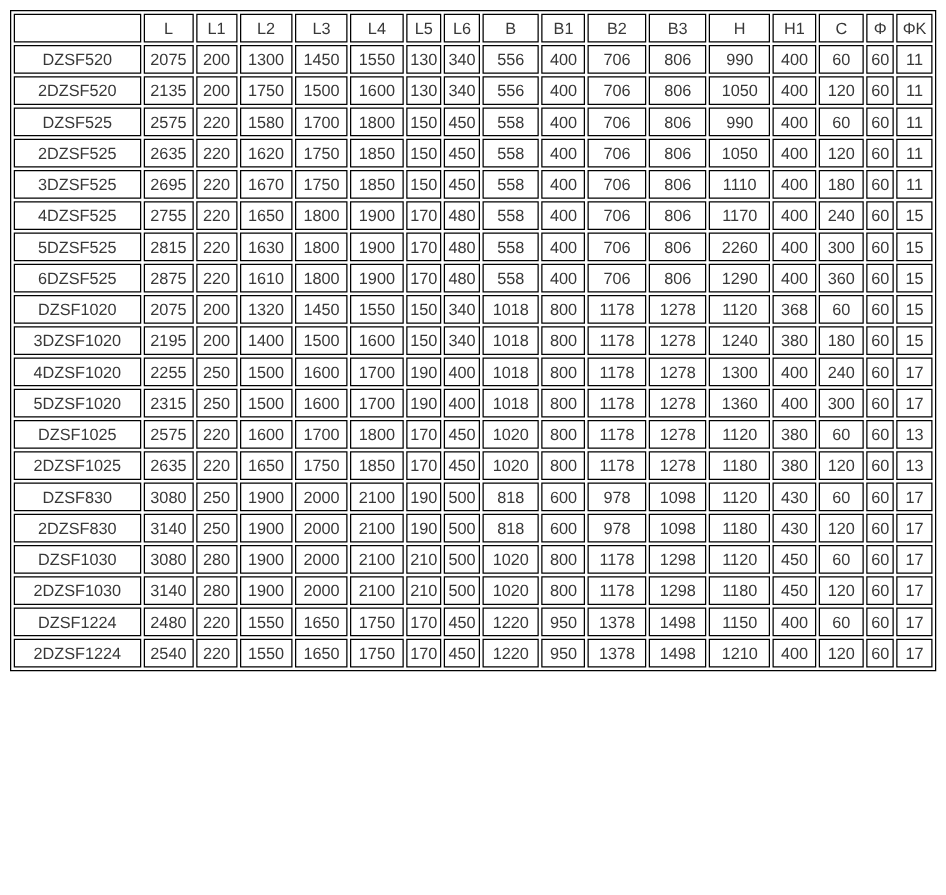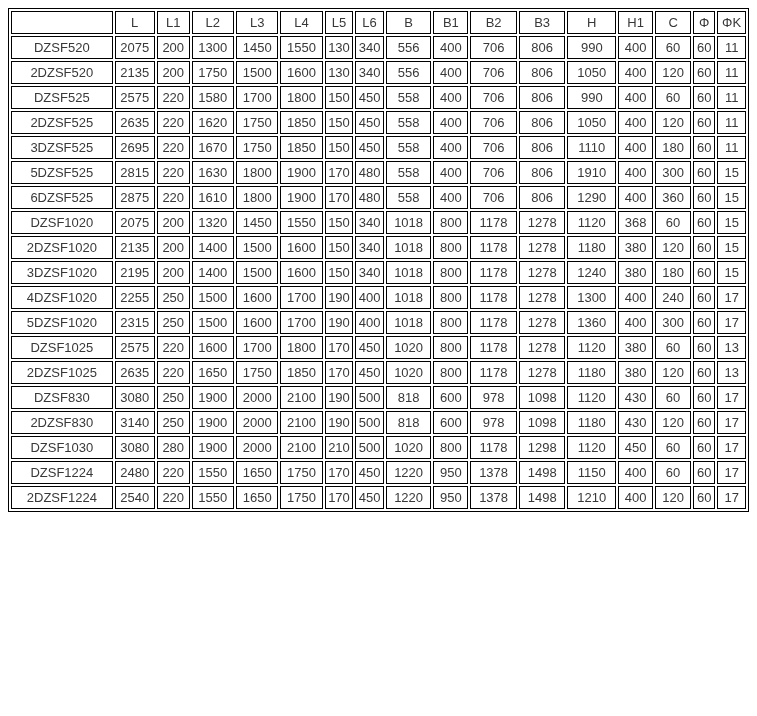--- a/index.html
+++ b/index.html
@@ -189,33 +189,52 @@
           <td>400</td>
           <td>706</td>
           <td>806</td>
           <td>1110</td>
           <td>400</td>
           <td>180</td>
           <td>60</td>
           <td>11</td>
         </tr>
         <tr>
+          <td>4DZSF525</td>
+          <td>2755</td>
+          <td>220</td>
+          <td>1650</td>
+          <td>1800</td>
+          <td>1900</td>
+          <td>170</td>
+          <td>480</td>
+          <td>558</td>
+          <td>400</td>
+          <td>706</td>
+          <td>806</td>
+          <td>1170</td>
+          <td>400</td>
+          <td>240</td>
+          <td>60</td>
+          <td>15</td>
+        </tr>
+        <tr>
           <td>5DZSF525</td>
           <td>2815</td>
           <td>220</td>
           <td>1630</td>
           <td>1800</td>
           <td>1900</td>
           <td>170</td>
           <td>480</td>
           <td>558</td>
           <td>400</td>
           <td>706</td>
           <td>806</td>
-          <td>1910</td>
+          <td>2260</td>
           <td>400</td>
           <td>300</td>
           <td>60</td>
           <td>15</td>
         </tr>
         <tr>
           <td>6DZSF525</td>
           <td>2875</td>
           <td>220</td>
           <td>1610</td>
@@ -242,39 +261,20 @@
           <td>1550</td>
           <td>150</td>
           <td>340</td>
           <td>1018</td>
           <td>800</td>
           <td>1178</td>
           <td>1278</td>
           <td>1120</td>
           <td>368</td>
           <td>60</td>
-          <td>60</td>
-          <td>15</td>
-        </tr>
-        <tr>
-          <td>2DZSF1020</td>
-          <td>2135</td>
-          <td>200</td>
-          <td>1400</td>
-          <td>1500</td>
-          <td>1600</td>
-          <td>150</td>
-          <td>340</td>
-          <td>1018</td>
-          <td>800</td>
-          <td>1178</td>
-          <td>1278</td>
-          <td>1180</td>
-          <td>380</td>
-          <td>120</td>
           <td>60</td>
           <td>15</td>
         </tr>
         <tr>
           <td>3DZSF1020</td>
           <td>2195</td>
           <td>200</td>
           <td>1400</td>
           <td>1500</td>
           <td>1600</td>
@@ -417,20 +417,39 @@
           <td>800</td>
           <td>1178</td>
           <td>1298</td>
           <td>1120</td>
           <td>450</td>
           <td>60</td>
           <td>60</td>
           <td>17</td>
         </tr>
         <tr>
+          <td>2DZSF1030</td>
+          <td>3140</td>
+          <td>280</td>
+          <td>1900</td>
+          <td>2000</td>
+          <td>2100</td>
+          <td>210</td>
+          <td>500</td>
+          <td>1020</td>
+          <td>800</td>
+          <td>1178</td>
+          <td>1298</td>
+          <td>1180</td>
+          <td>450</td>
+          <td>120</td>
+          <td>60</td>
+          <td>17</td>
+        </tr>
+        <tr>
           <td>DZSF1224</td>
           <td>2480</td>
           <td>220</td>
           <td>1550</td>
           <td>1650</td>
           <td>1750</td>
           <td>170</td>
           <td>450</td>
           <td>1220</td>
           <td>950</td>

